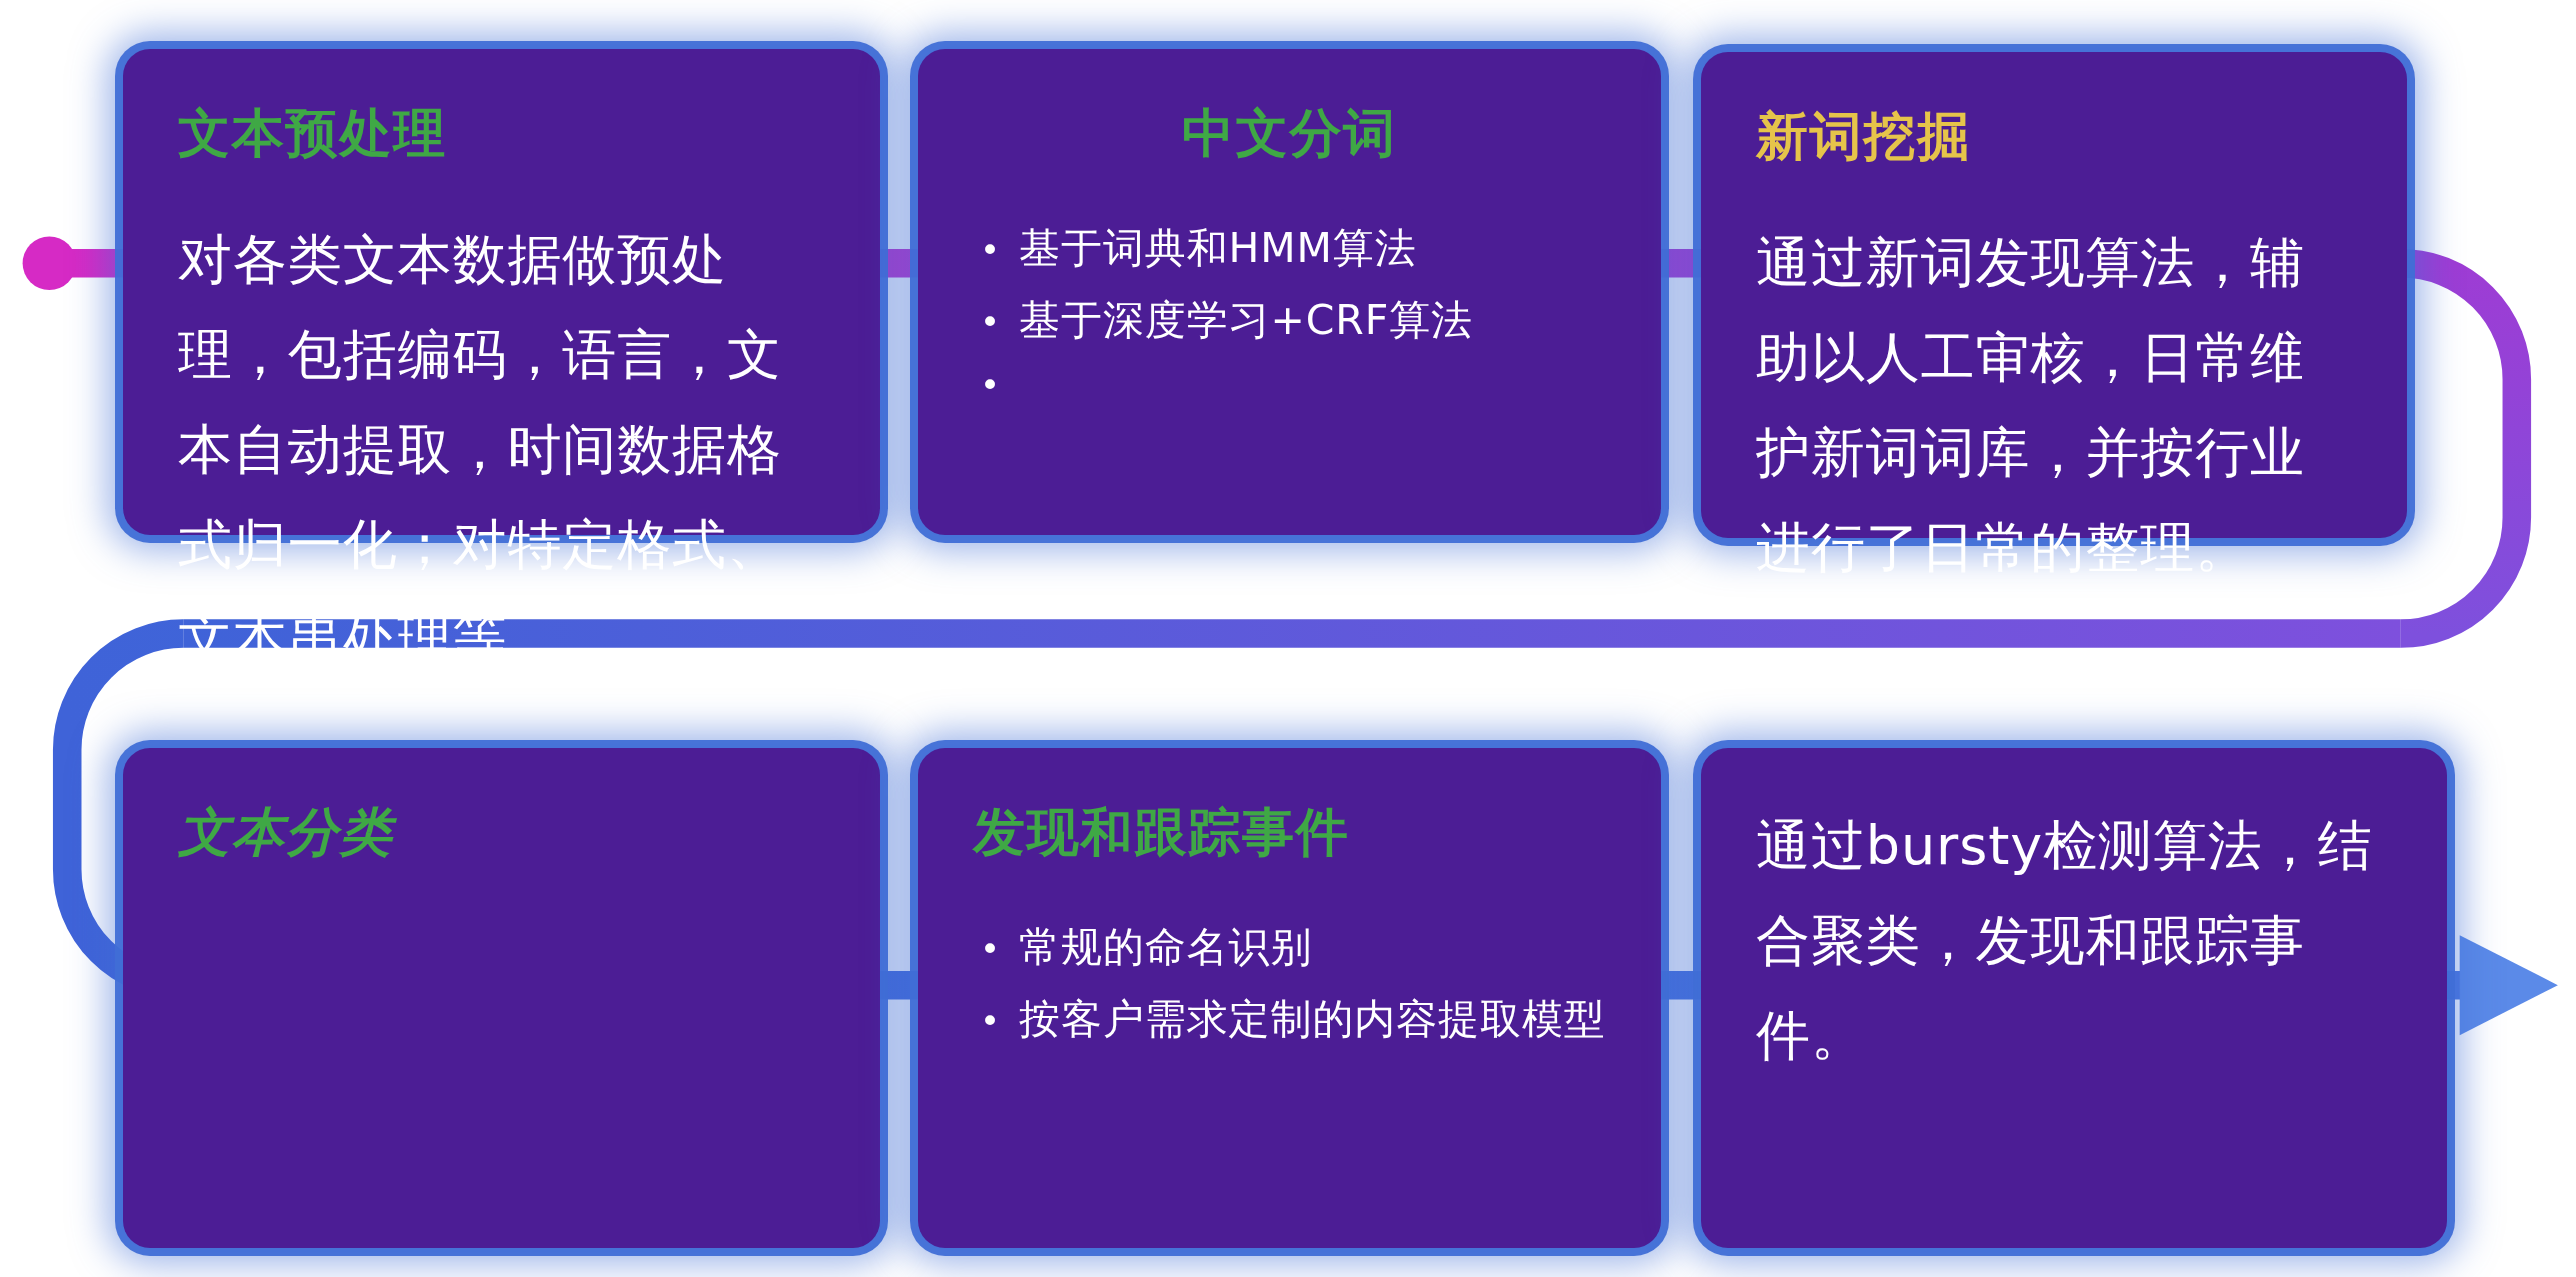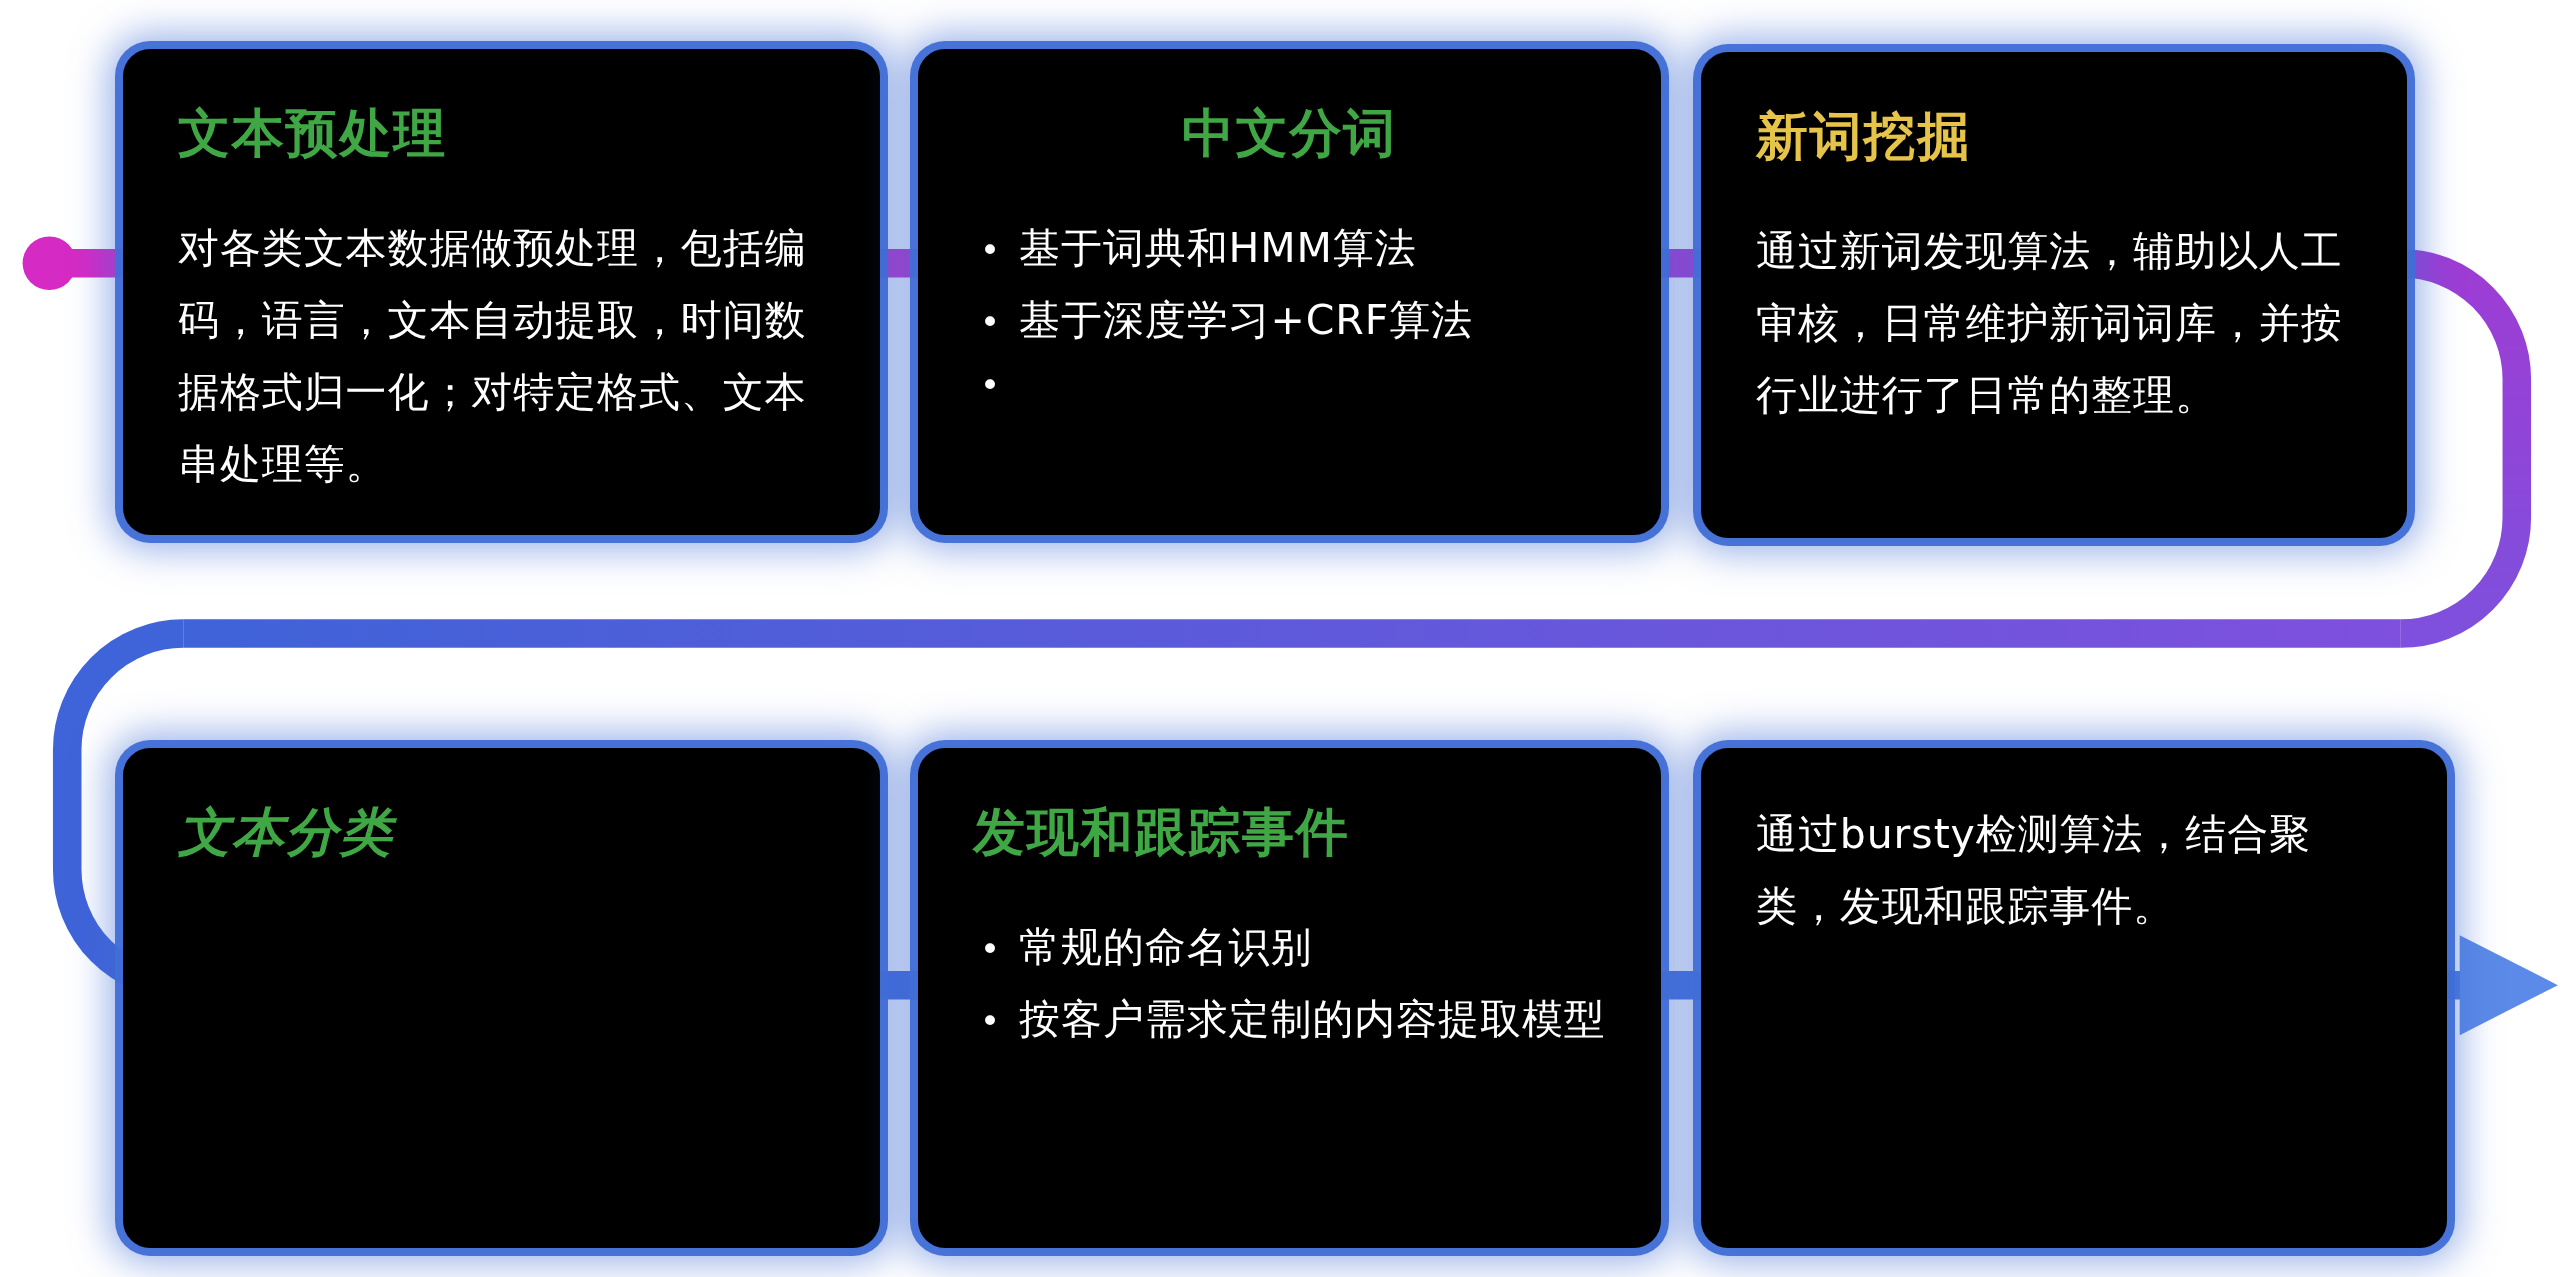--- a/index.html
+++ b/index.html
@@ -18,37 +18,37 @@
   .connector-svg {
     position: absolute;
     left: 0; top: 0;
     width: 2576px; height: 1277px;
     z-index: 0;
   }
   .card {
     position: absolute;
     z-index: 1;
     box-sizing: border-box;
-    background: #000000;
+    background: #4c1d95;
     border-radius: 27px;
     padding: 50px 55px 45px 55px;
     box-shadow:
       0 0 0 8px rgba(64, 110, 214, 0.95),
       0 0 36px 16px rgba(64, 110, 214, 0.50);
   }
   .card h2 {
     margin: 0 0 43px 0;
     font-size: 52px;
     font-weight: 700;
     letter-spacing: 1.8px;
   }
   .card p {
     margin: 0;
     color: #ffffff;
-    font-size: 41px;
+    font-size: 54px;
     line-height: 1.76;
     letter-spacing: 0.9px;
   }
   .card ul {
     list-style: none;
     margin: 0;
     padding: 0;
     color: #ffffff;
     font-size: 41px;
     line-height: 1.76;

